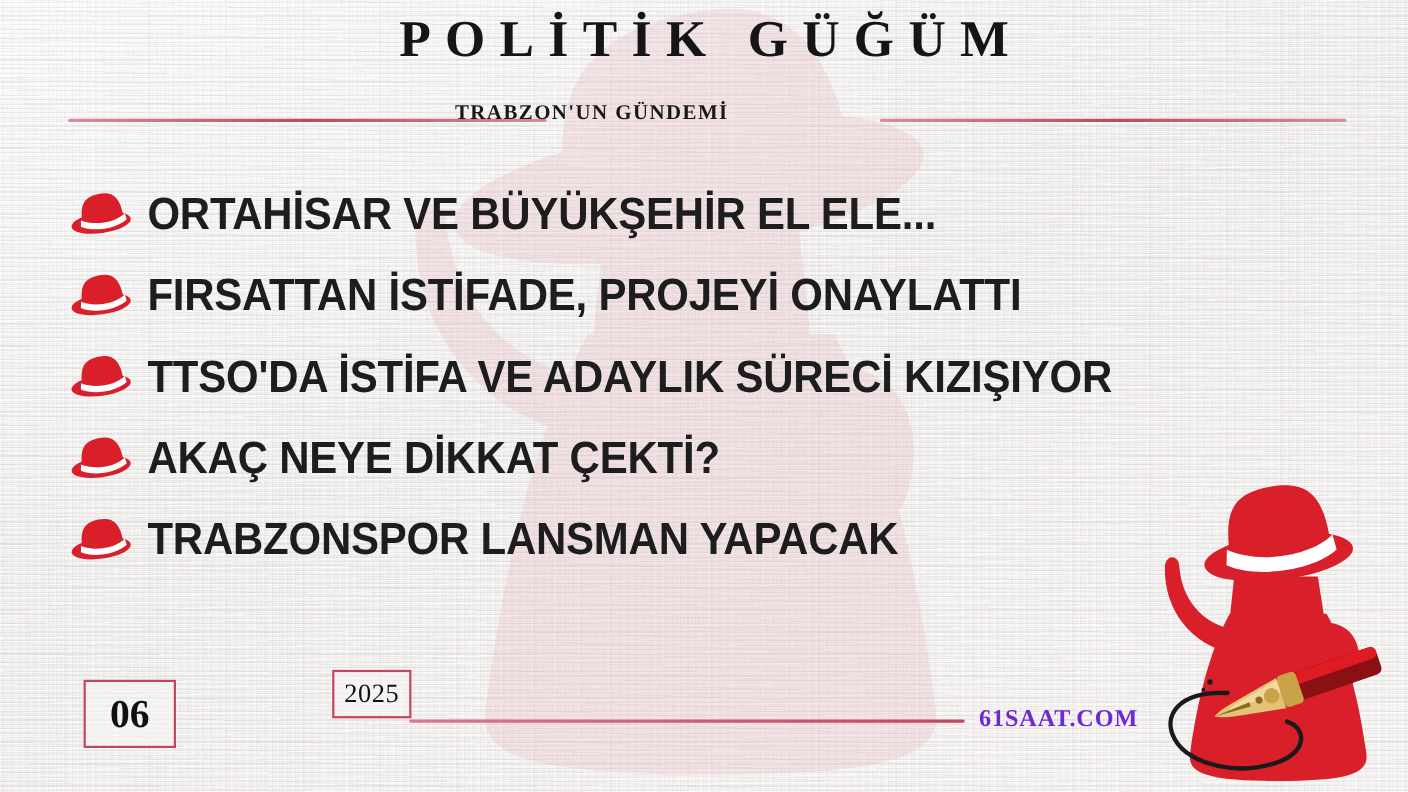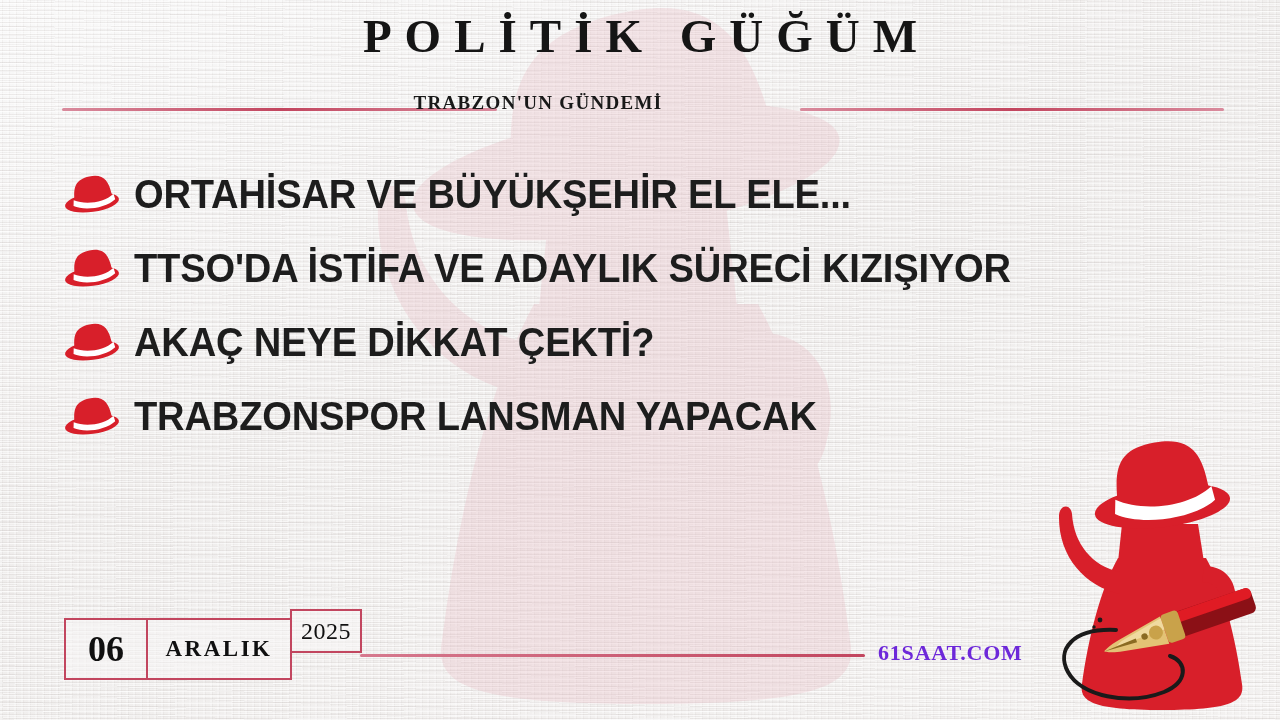--- a/index.html
+++ b/index.html
@@ -95,21 +95,21 @@
     line-height:1;
     letter-spacing:-0.2px;
     color:#1d1d1d;
     white-space:nowrap;
     transform:scaleX(.93);
     transform-origin:left center;
     text-shadow:0 0 1px rgba(255,255,255,.6);
   }
 
   
-  .footer{position:absolute;left:0;top:600px;width:1041px;height:120px;z-index:11;}
+  .footer{position:absolute;left:12px;top:600px;width:1041px;height:120px;z-index:11;}
   .datebox{
     position:absolute;border:2px solid #c2465f;background:rgba(248,246,245,.55);
     box-sizing:border-box;
     display:flex;align-items:center;justify-content:center;
   }
   .box-day{left:64px;top:18px;width:84px;height:62px;}
   .box-day .v{
     font-family:"Liberation Serif","DejaVu Serif",serif;
     font-weight:700;font-size:36px;color:#101010;letter-spacing:0px;
   }
@@ -187,20 +187,32 @@
           <g transform="rotate(-8 32 26)">
             <ellipse cx="31" cy="33" rx="29" ry="10" fill="#d81f2a"></ellipse>
             <path d="M13 30 C13 14 17 6 32 5 C47 4 52 12 53 27 L54 34 C44 40 20 40 13 34 Z" fill="#d81f2a"></path>
             <path d="M12 28 C24 35 44 35 55 27 L56 33 C45 41 22 41 11 34 Z" fill="#ffffff"></path>
           </g>
         </svg>
       </span>
       <span class="htext">ORTAHİSAR VE BÜYÜKŞEHİR EL ELE...</span>
     </div>
 
+    <div class="hrow">
+      <span class="hat">
+        <svg viewBox="0 0 64 48" xmlns="http://www.w3.org/2000/svg">
+          <g transform="rotate(-8 32 26)">
+            <ellipse cx="31" cy="33" rx="29" ry="10" fill="#d81f2a"></ellipse>
+            <path d="M13 30 C13 14 17 6 32 5 C47 4 52 12 53 27 L54 34 C44 40 20 40 13 34 Z" fill="#d81f2a"></path>
+            <path d="M12 28 C24 35 44 35 55 27 L56 33 C45 41 22 41 11 34 Z" fill="#ffffff"></path>
+          </g>
+        </svg>
+      </span>
+      <span class="htext">FIRSATTAN İSTİFADE, PROJEYİ ONAYLATTI</span>
+    </div>
 
     <div class="hrow">
       <span class="hat">
         <svg viewBox="0 0 64 48" xmlns="http://www.w3.org/2000/svg">
           <g transform="rotate(-8 32 26)">
             <ellipse cx="31" cy="33" rx="29" ry="10" fill="#d81f2a"></ellipse>
             <path d="M13 30 C13 14 17 6 32 5 C47 4 52 12 53 27 L54 34 C44 40 20 40 13 34 Z" fill="#d81f2a"></path>
             <path d="M12 28 C24 35 44 35 55 27 L56 33 C45 41 22 41 11 34 Z" fill="#ffffff"></path>
           </g>
         </svg>
@@ -233,23 +245,20 @@
         </svg>
       </span>
       <span class="htext">TRABZONSPOR LANSMAN YAPACAK</span>
     </div>
 
   </div>
 
   <div class="footer">
     <div class="datebox box-day">
       <span class="v">06</span>
-    </div>
-    <div class="datebox box-month">
-      <span class="v">ARALIK</span>
     </div>
     <div class="datebox box-year">
       <span class="v">2025</span>
     </div>
     <div class="footline"></div>
     <div class="siteurl">61SAAT.COM</div>
   </div>
 
   <div class="mascot">
     <svg viewBox="0 0 228 282" xmlns="http://www.w3.org/2000/svg">

